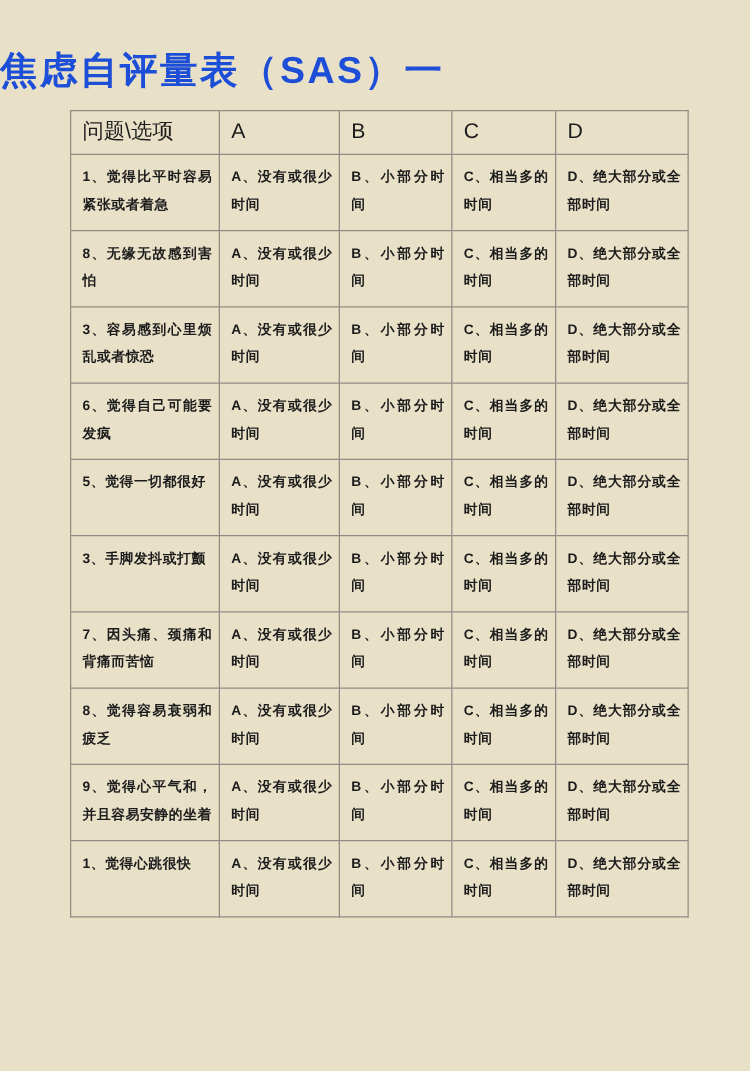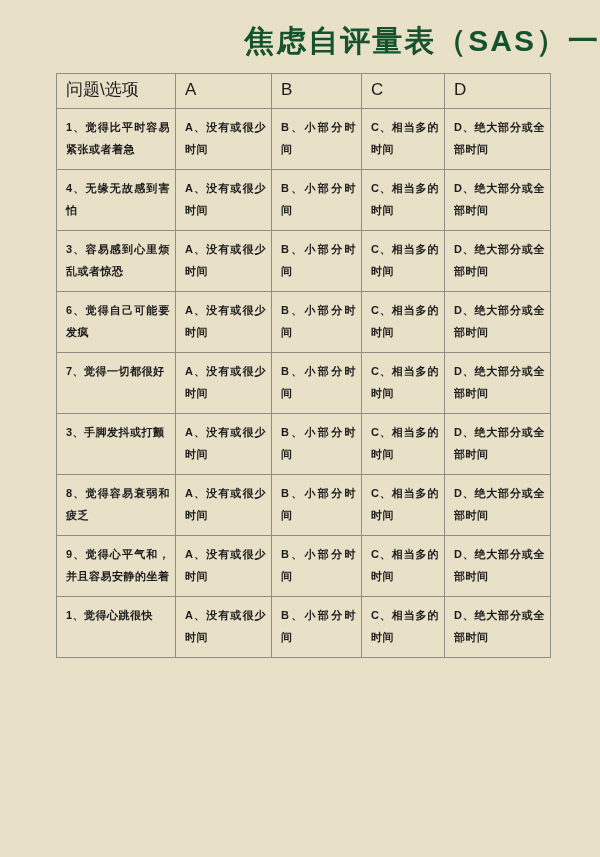--- a/index.html
+++ b/index.html
@@ -9,27 +9,27 @@
   body {
     width: 600px;
     height: 857px;
     background: #e9e0c8;
     color: #1c1c1c;
     font-family: "Liberation Sans", sans-serif;
     overflow: hidden;
   }
   .page-title {
     margin: 0;
-    padding-top: 21px;
+    padding-top: 36px;
     height: 50px;
-    text-align: right;
+    text-align: left;
     font-size: 30px;
     font-weight: bold;
     letter-spacing: 2px;
-    color: #14532d;
+    color: #1d4ed8;
   }
   table.sas-table {
     border-collapse: collapse;
     table-layout: fixed;
     margin-left: 56px;
     margin-top: 2px;
     width: 494px;
     background: transparent;
   }
   .sas-table col.c-q { width: 119px; }
@@ -83,49 +83,56 @@
   </thead>
   <tbody>
     <tr>
       <td>1、觉得比平时容易紧张或者着急</td>
       <td>A、没有或很少时间</td>
       <td>B、小部分时间</td>
       <td>C、相当多的时间</td>
       <td>D、绝大部分或全部时间</td>
     </tr>
     <tr>
-      <td>4、无缘无故感到害怕</td>
+      <td>8、无缘无故感到害怕</td>
       <td>A、没有或很少时间</td>
       <td>B、小部分时间</td>
       <td>C、相当多的时间</td>
       <td>D、绝大部分或全部时间</td>
     </tr>
     <tr>
       <td>3、容易感到心里烦乱或者惊恐</td>
       <td>A、没有或很少时间</td>
       <td>B、小部分时间</td>
       <td>C、相当多的时间</td>
       <td>D、绝大部分或全部时间</td>
     </tr>
     <tr>
       <td>6、觉得自己可能要发疯</td>
       <td>A、没有或很少时间</td>
       <td>B、小部分时间</td>
       <td>C、相当多的时间</td>
       <td>D、绝大部分或全部时间</td>
     </tr>
     <tr>
-      <td>7、觉得一切都很好</td>
+      <td>5、觉得一切都很好</td>
       <td>A、没有或很少时间</td>
       <td>B、小部分时间</td>
       <td>C、相当多的时间</td>
       <td>D、绝大部分或全部时间</td>
     </tr>
     <tr>
       <td>3、手脚发抖或打颤</td>
+      <td>A、没有或很少时间</td>
+      <td>B、小部分时间</td>
+      <td>C、相当多的时间</td>
+      <td>D、绝大部分或全部时间</td>
+    </tr>
+    <tr>
+      <td>7、因头痛、颈痛和背痛而苦恼</td>
       <td>A、没有或很少时间</td>
       <td>B、小部分时间</td>
       <td>C、相当多的时间</td>
       <td>D、绝大部分或全部时间</td>
     </tr>
     <tr>
       <td>8、觉得容易衰弱和疲乏</td>
       <td>A、没有或很少时间</td>
       <td>B、小部分时间</td>
       <td>C、相当多的时间</td>

